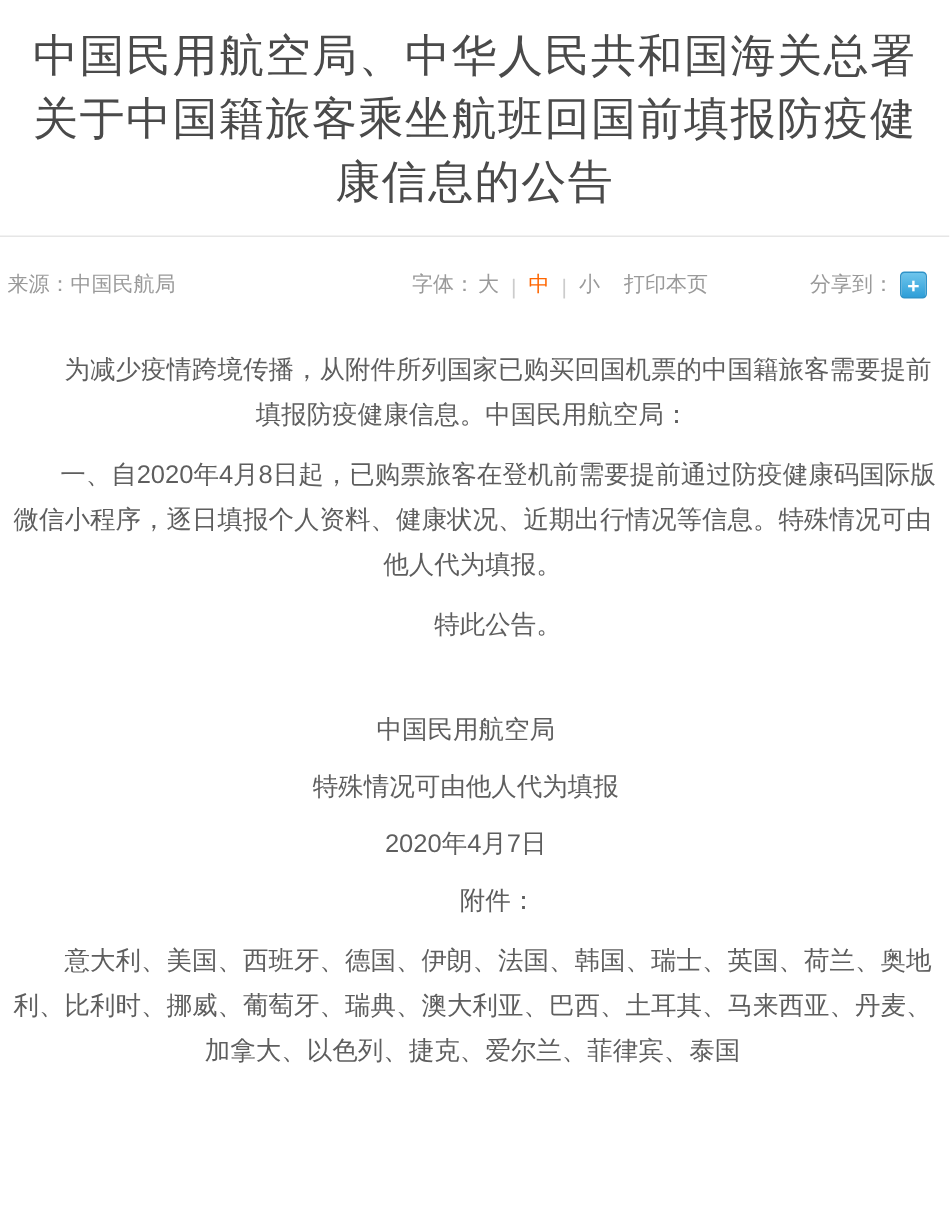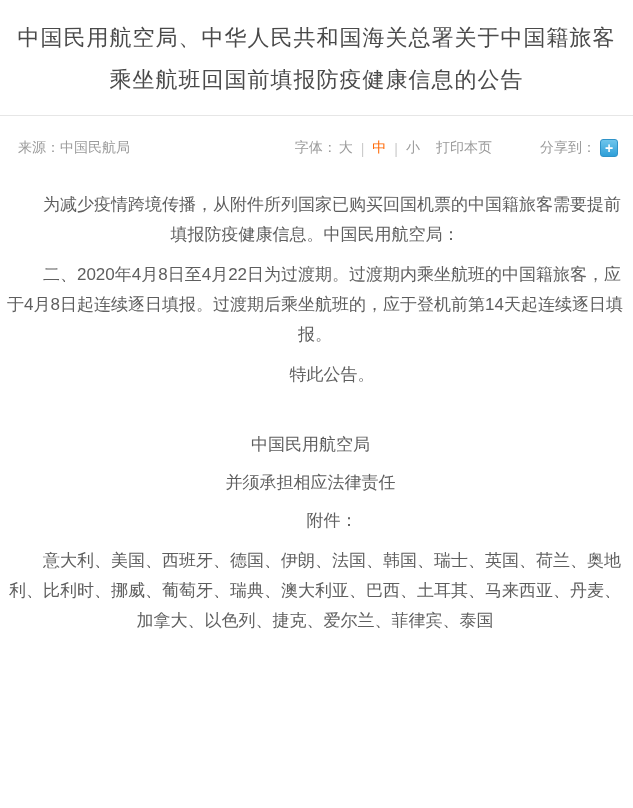--- a/index.html
+++ b/index.html
@@ -5,63 +5,63 @@
   * { box-sizing: border-box; margin: 0; padding: 0; }
   html, body {
     width: 633px; height: 808px;
     background: #ffffff;
     font-family: "Liberation Sans", sans-serif;
     overflow: hidden;
   }
   .page { width: 633px; height: 808px; background: #fff; }
 
   h1.title {
-    font-size: 22px;
+    font-size: 30px;
     line-height: 42px;
     font-weight: 400;
     color: #4a4a4a;
     text-align: center;
     padding: 17px 8px 0 8px;
     margin-bottom: 14px;
     letter-spacing: 1px;
   }
 
   .divider {
     border-top: 1px solid #e6e6e6;
     height: 0;
     width: 100%;
   }
 
   .meta {
     display: flex;
     justify-content: space-between;
     align-items: center;
     margin-top: 23px;
-    padding: 0 15px 0 18px;
+    padding: 0 15px 0 5px;
     font-size: 14px;
     color: #9a9a9a;
     height: 18px;
   }
   .meta .source { color: #9a9a9a; }
   .meta-right { display: flex; align-items: flex-end; }
   .meta-right .fbtn {
     color: #9a9a9a;
     text-decoration: none;
     cursor: pointer;
     margin: 0 2px;
   }
   .meta-right .fbtn.active { color: #ff6600; }
   .meta-right .sep { color: #cccccc; margin: 0 6px; }
   .meta-right .print {
     color: #9a9a9a;
     text-decoration: none;
     cursor: pointer;
     margin-left: 14px;
   }
-  .meta-right .share-label { margin-left: 48px; }
+  .meta-right .share-label { margin-left: 68px; }
   .share-btn {
     display: inline-flex;
     align-items: center;
     justify-content: center;
     width: 18px; height: 18px;
     margin-left: 4px;
     border-radius: 3px;
     background: linear-gradient(#6ec5ec, #2f9fd8);
     border: 1px solid #2f93c8;
     color: #ffffff;
@@ -111,26 +111,27 @@
       <span class="sep">|</span>
       <a class="fbtn">小</a>
       <a class="print">打印本页</a>
       <span class="share-label">分享到：</span>
       <a class="share-btn">+</a>
     </div>
   </div>
 
   <div class="article">
     <p class="indent">为减少疫情跨境传播，从附件所列国家已购买回国机票的中国籍旅客需要提前填报防疫健康信息。中国民用航空局：</p>
-    <p class="indent">二、2020年4月8日至4月22日为过渡期。过渡期内乘坐航班的中国籍旅客，应于4月8日起连续逐日填报。过渡期后乘坐航班的，应于登机前第14天起连续逐日填报。</p>
+    <p class="indent">一、自2020年4月8日起，已购票旅客在登机前需要提前通过防疫健康码国际版微信小程序，逐日填报个人资料、健康状况、近期出行情况等信息。特殊情况可由他人代为填报。</p>
     <p class="indent">特此公告。</p>
 
     <div class="signature">
       <p>中国民用航空局</p>
-      <p>并须承担相应法律责任</p>
+      <p>特殊情况可由他人代为填报</p>
+      <p>2020年4月7日</p>
     </div>
 
     <div class="attachment">
       <p class="indent">附件：</p>
       <p class="indent">意大利、美国、西班牙、德国、伊朗、法国、韩国、瑞士、英国、荷兰、奥地利、比利时、挪威、葡萄牙、瑞典、澳大利亚、巴西、土耳其、马来西亚、丹麦、加拿大、以色列、捷克、爱尔兰、菲律宾、泰国</p>
     </div>
   </div>
 
 </div>
 

